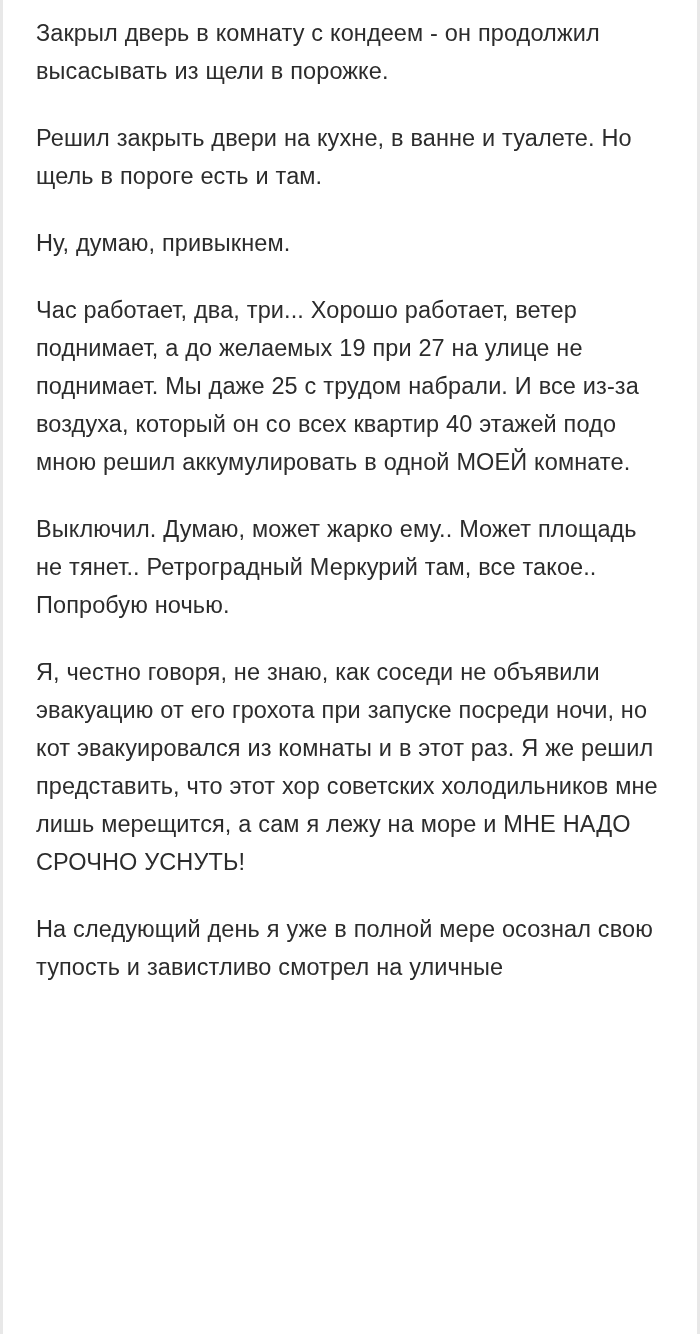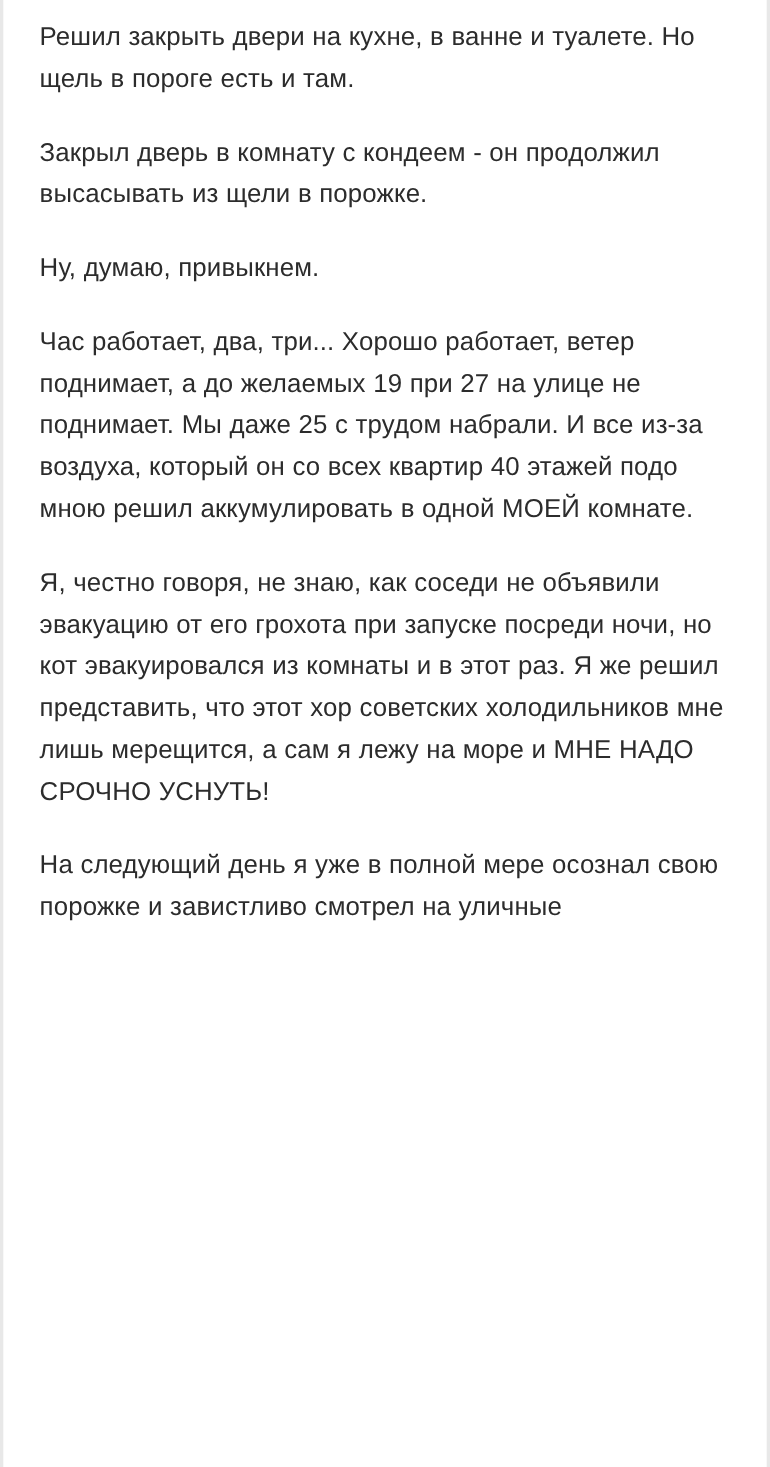--- a/index.html
+++ b/index.html
@@ -57,20 +57,21 @@
   }
 </style>
 </head>
 <body>
 
 <div class="page">
   <div class="edge-left"></div>
   <div class="edge-right"></div>
 
   <div class="article">
+    <p class="para">Закрыл дверь в комнату с кондеем - он продолжил высасывать из щели в порожке.</p>
     <p class="para">Решил закрыть двери на кухне, в ванне и туалете. Но щель в пороге есть и там.</p>
-    <p class="para">Закрыл дверь в комнату с кондеем - он продолжил высасывать из щели в порожке.</p>
     <p class="para">Ну, думаю, привыкнем.</p>
     <p class="para">Час работает, два, три... Хорошо работает, ветер поднимает, а до желаемых 19 при 27 на улице не поднимает. Мы даже 25 с трудом набрали. И все из-за воздуха, который он со всех квартир 40 этажей подо мною решил аккумулировать в одной МОЕЙ комнате.</p>
+    <p class="para">Выключил. Думаю, может жарко ему.. Может площадь не тянет.. Ретроградный Меркурий там, все такое.. Попробую ночью.</p>
     <p class="para">Я, честно говоря, не знаю, как соседи не объявили эвакуацию от его грохота при запуске посреди ночи, но кот эвакуировался из комнаты и в этот раз. Я же решил представить, что этот хор советских холодильников мне лишь мерещится, а сам я лежу на море и МНЕ НАДО СРОЧНО УСНУТЬ!</p>
-    <p class="para">На следующий день я уже в полной мере осознал свою порожке и завистливо смотрел на уличные</p>
+    <p class="para">На следующий день я уже в полной мере осознал свою тупость и завистливо смотрел на уличные</p>
   </div>
 </div>
 
 </body></html>

